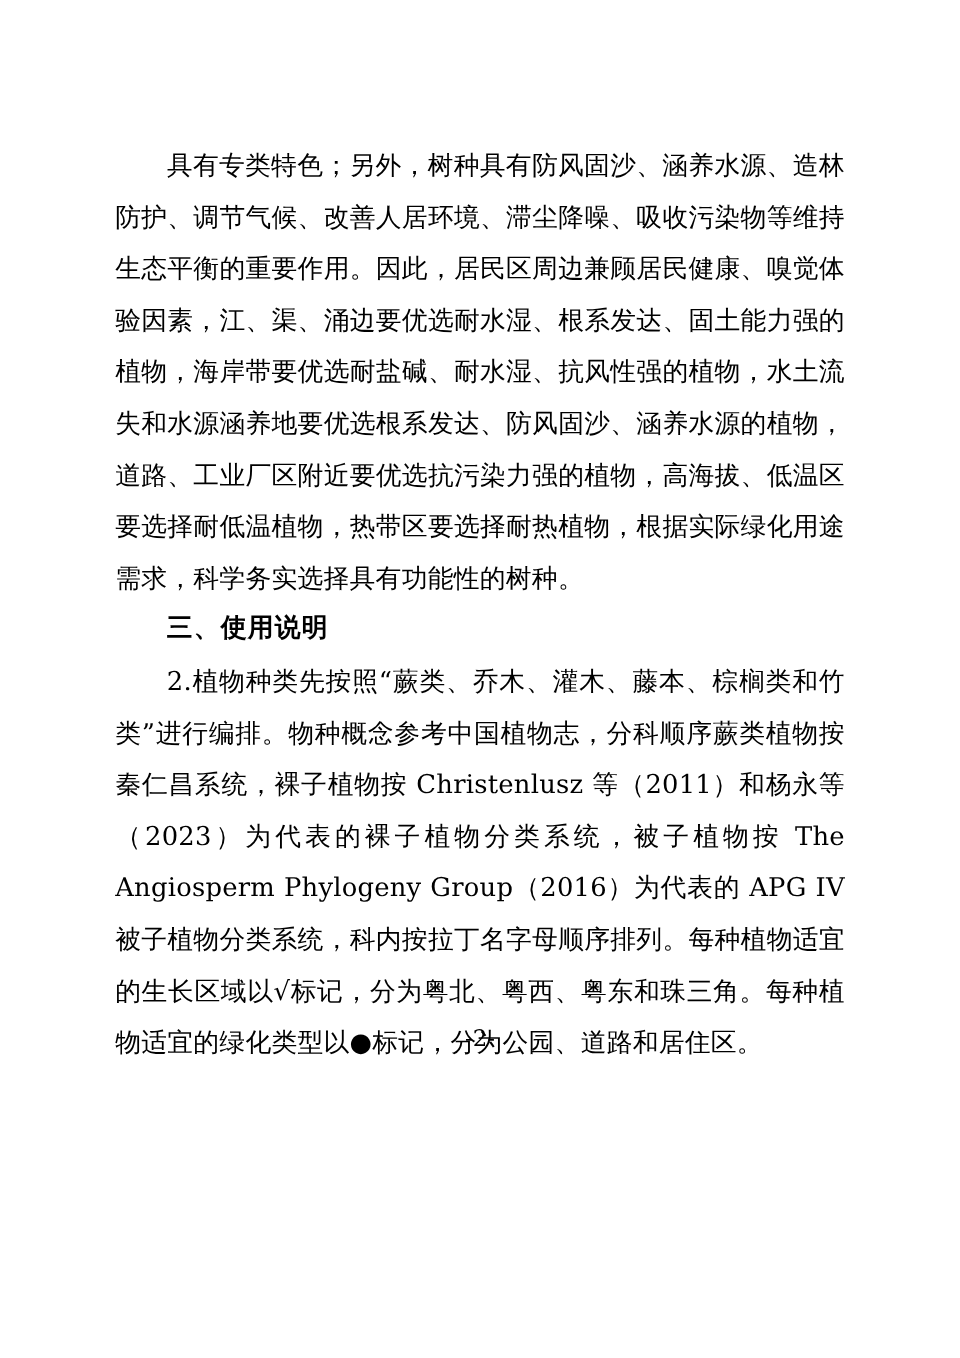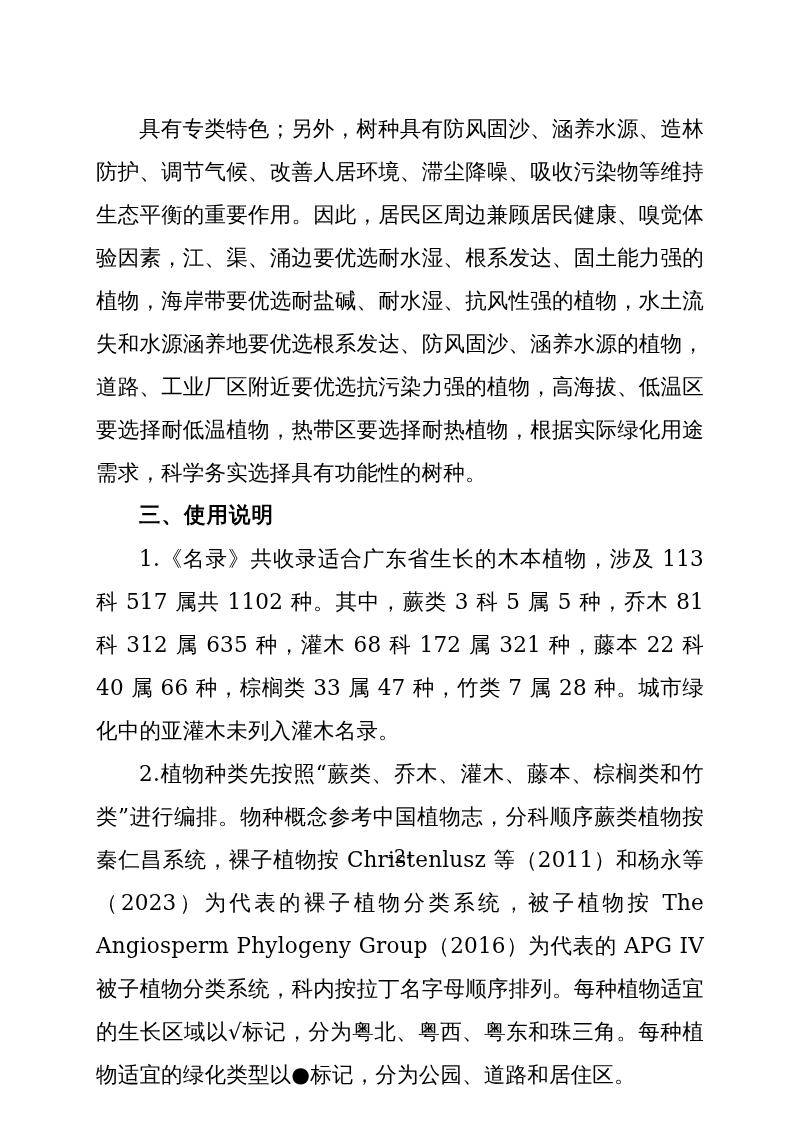--- a/index.html
+++ b/index.html
@@ -11,21 +11,21 @@
     width: 800px;
     height: 1132px;
     position: relative;
     font-family: "DejaVu Serif", "Liberation Serif", serif;
     color: #000000;
     overflow: hidden;
   }
   .page {
     position: absolute;
     left: 0;
-    top: 3px;
+    top: 13px;
     width: 800px;
     height: 900px;
     box-sizing: border-box;
     padding: 104px 96px 60px 96px;
   }
   .doc-body {
     font-size: 21.5px;
     line-height: 43px;
     text-align: justify;
     text-justify: inter-ideograph;
@@ -36,21 +36,21 @@
     text-indent: 2em;
     font-size: 21.5px;
     line-height: 43px;
   }
   h2.section-heading {
     margin: 0;
     font-size: 21.5px;
     line-height: 43px;
     font-weight: bold;
     text-indent: 2em;
-    font-family: Liberation Serif, serif;
+    font-family: Liberation Mono, monospace;
     letter-spacing: 1px;
   }
   .page-number {
     position: absolute;
     left: 0;
     right: 0;
     bottom: 36px;
     text-align: center;
     font-size: 19px;
     font-family: "DejaVu Serif", "Liberation Serif", serif;
@@ -60,20 +60,19 @@
 </head>
 <body>
 
 <div class="page">
   <div class="doc-body">
 
     <p class="para">具有专类特色；另外，树种具有防风固沙、涵养水源、造林防护、调节气候、改善人居环境、滞尘降噪、吸收污染物等维持生态平衡的重要作用。因此，居民区周边兼顾居民健康、嗅觉体验因素，江、渠、涌边要优选耐水湿、根系发达、固土能力强的植物，海岸带要优选耐盐碱、耐水湿、抗风性强的植物，水土流失和水源涵养地要优选根系发达、防风固沙、涵养水源的植物，道路、工业厂区附近要优选抗污染力强的植物，高海拔、低温区要选择耐低温植物，热带区要选择耐热植物，根据实际绿化用途需求，科学务实选择具有功能性的树种。</p>
 
     <h2 class="section-heading">三、使用说明</h2>
 
-    <p class="para">1.《名录》共收录适合广东省生长的木本植物，涉及 113 科 517 属共 1102 种。其中，蕨类 3 科 5 属 5 种，乔木 81 科 312 属 635 种，灌木 68 科 172 属 321 种，藤本 22 科 40 属 66 种，棕榈类 33 属 47 种，竹类 7 属 28 种。城市绿化中的亚灌木未列入灌木名录。</p>
 
     <p class="para">2.植物种类先按照“蕨类、乔木、灌木、藤本、棕榈类和竹类”进行编排。物种概念参考中国植物志，分科顺序蕨类植物按秦仁昌系统，裸子植物按 Christenlusz 等（2011）和杨永等（2023）为代表的裸子植物分类系统，被子植物按 The Angiosperm Phylogeny Group（2016）为代表的 APG IV 被子植物分类系统，科内按拉丁名字母顺序排列。每种植物适宜的生长区域以√标记，分为粤北、粤西、粤东和珠三角。每种植物适宜的绿化类型以●标记，分为公园、道路和居住区。</p>
 
   </div>
 
   <div class="page-number">-2-</div>
 </div>
 
 </body></html>

